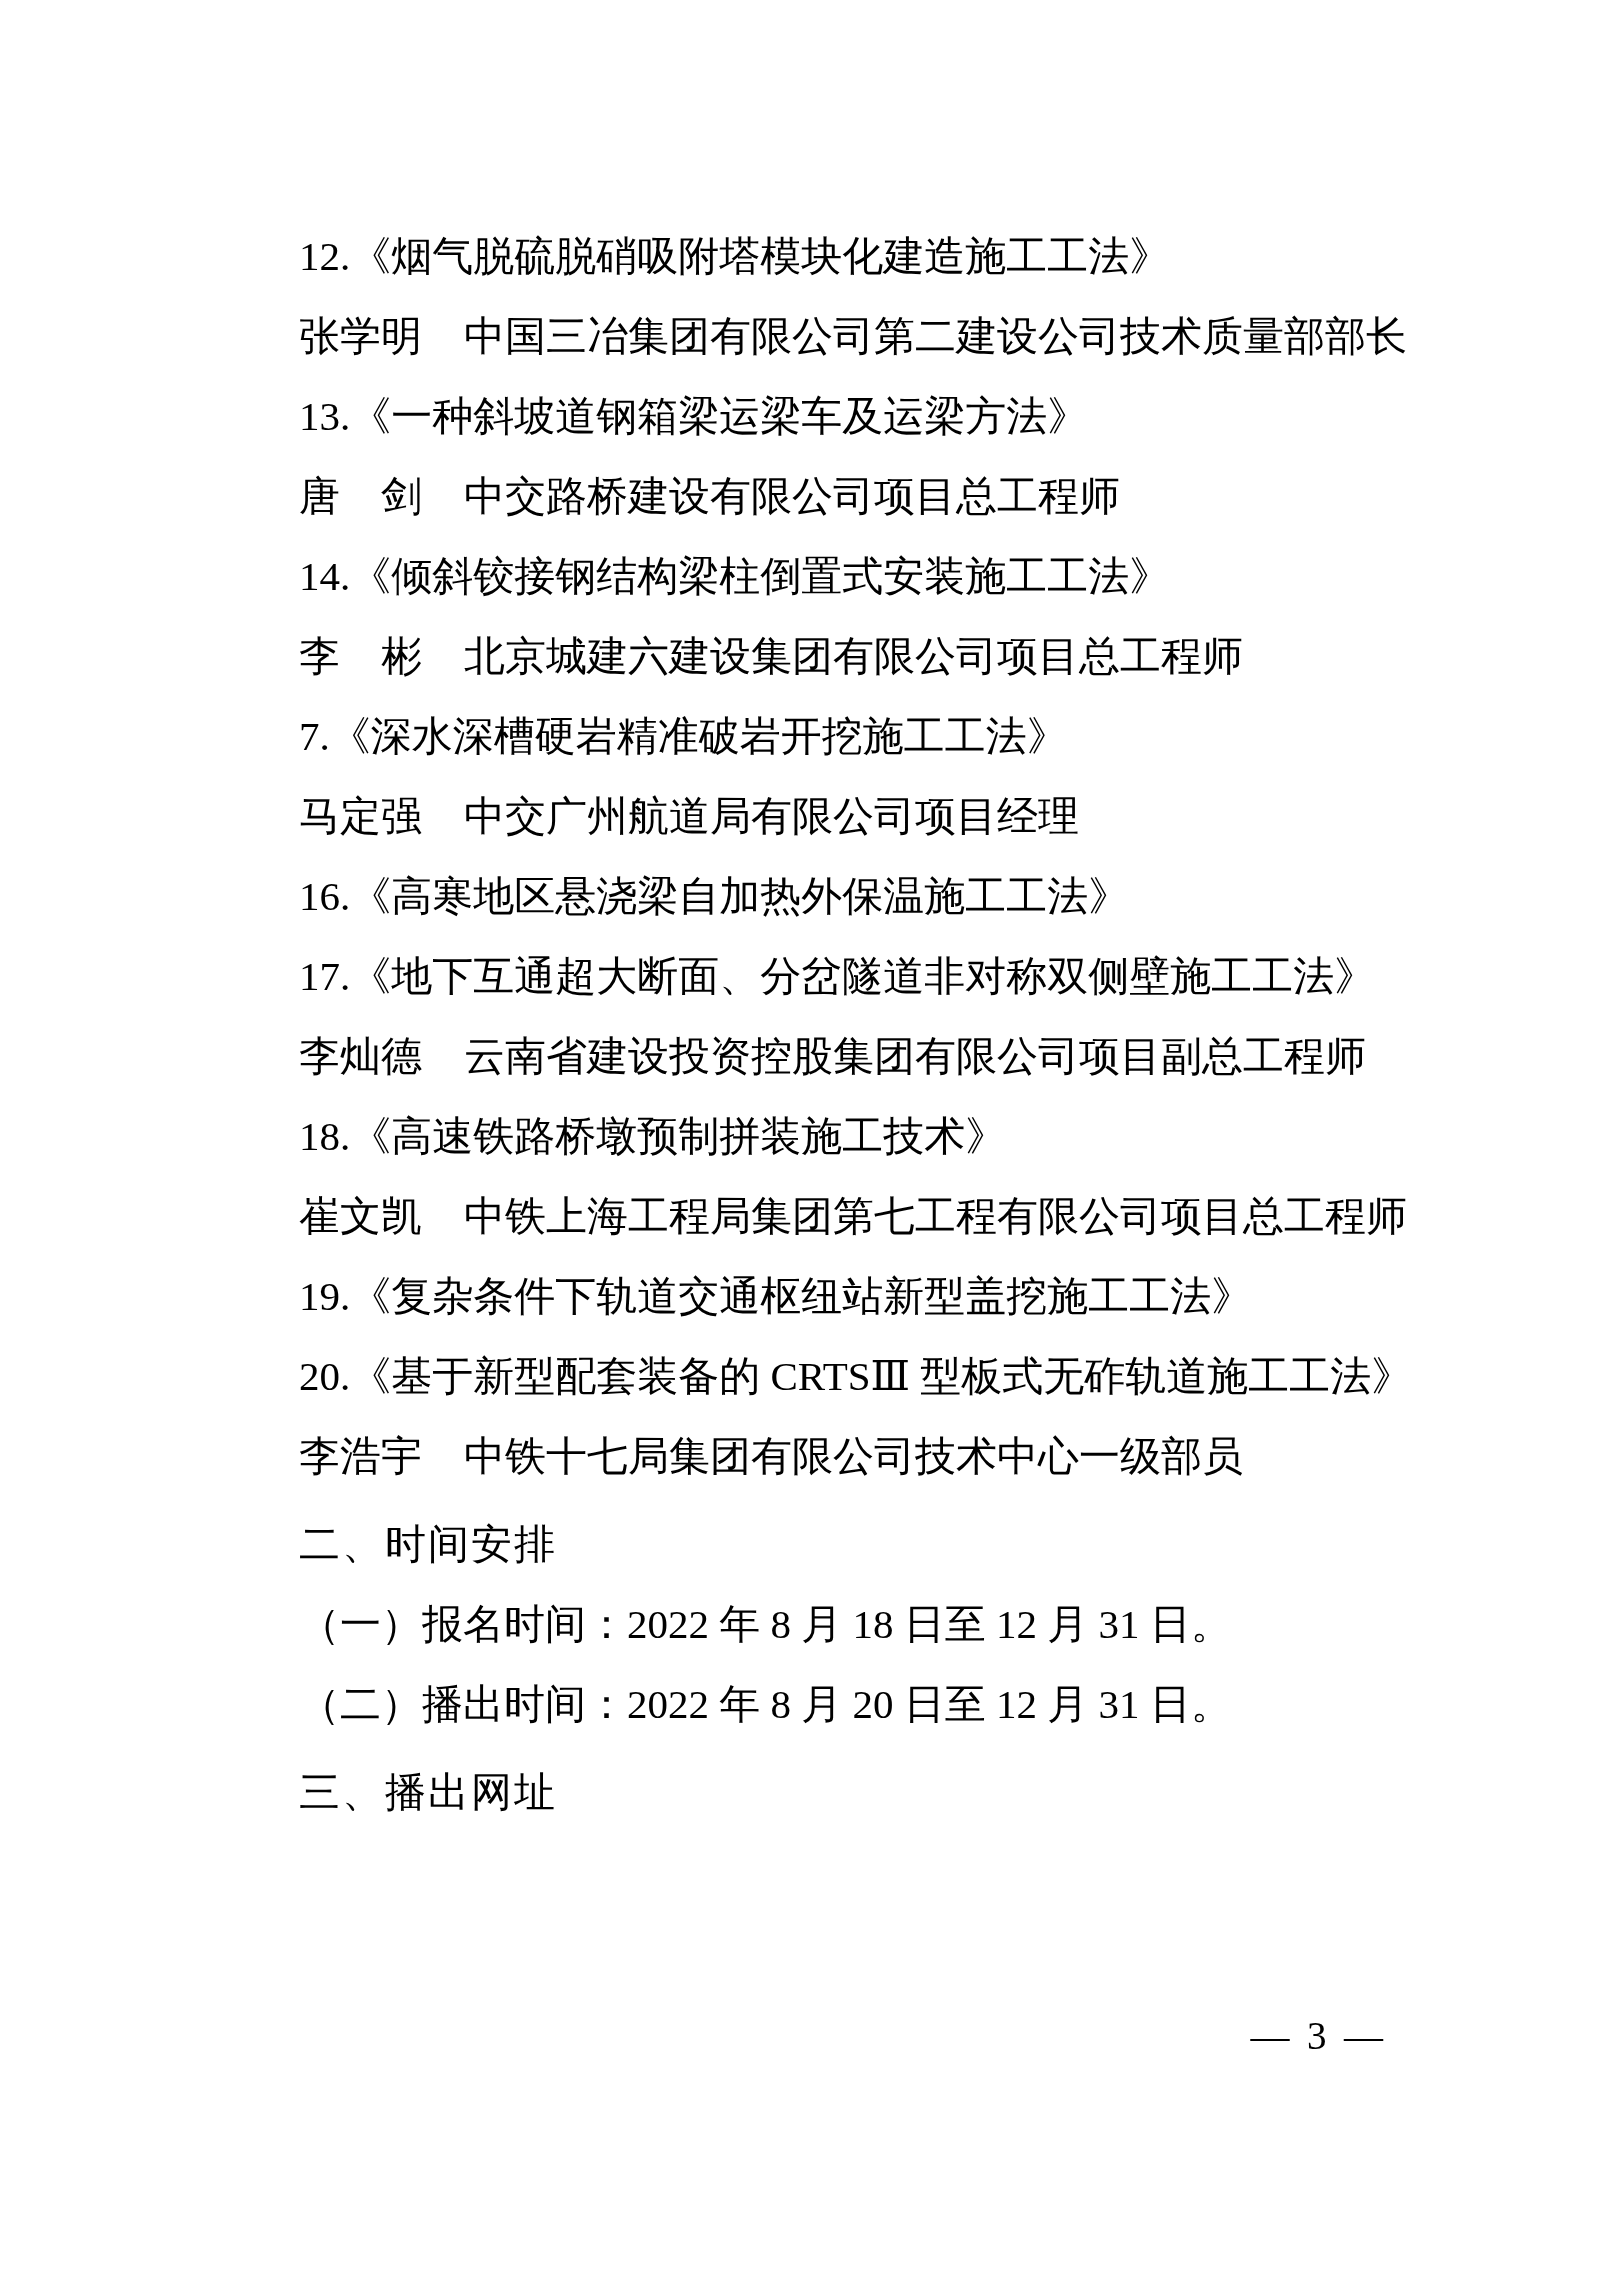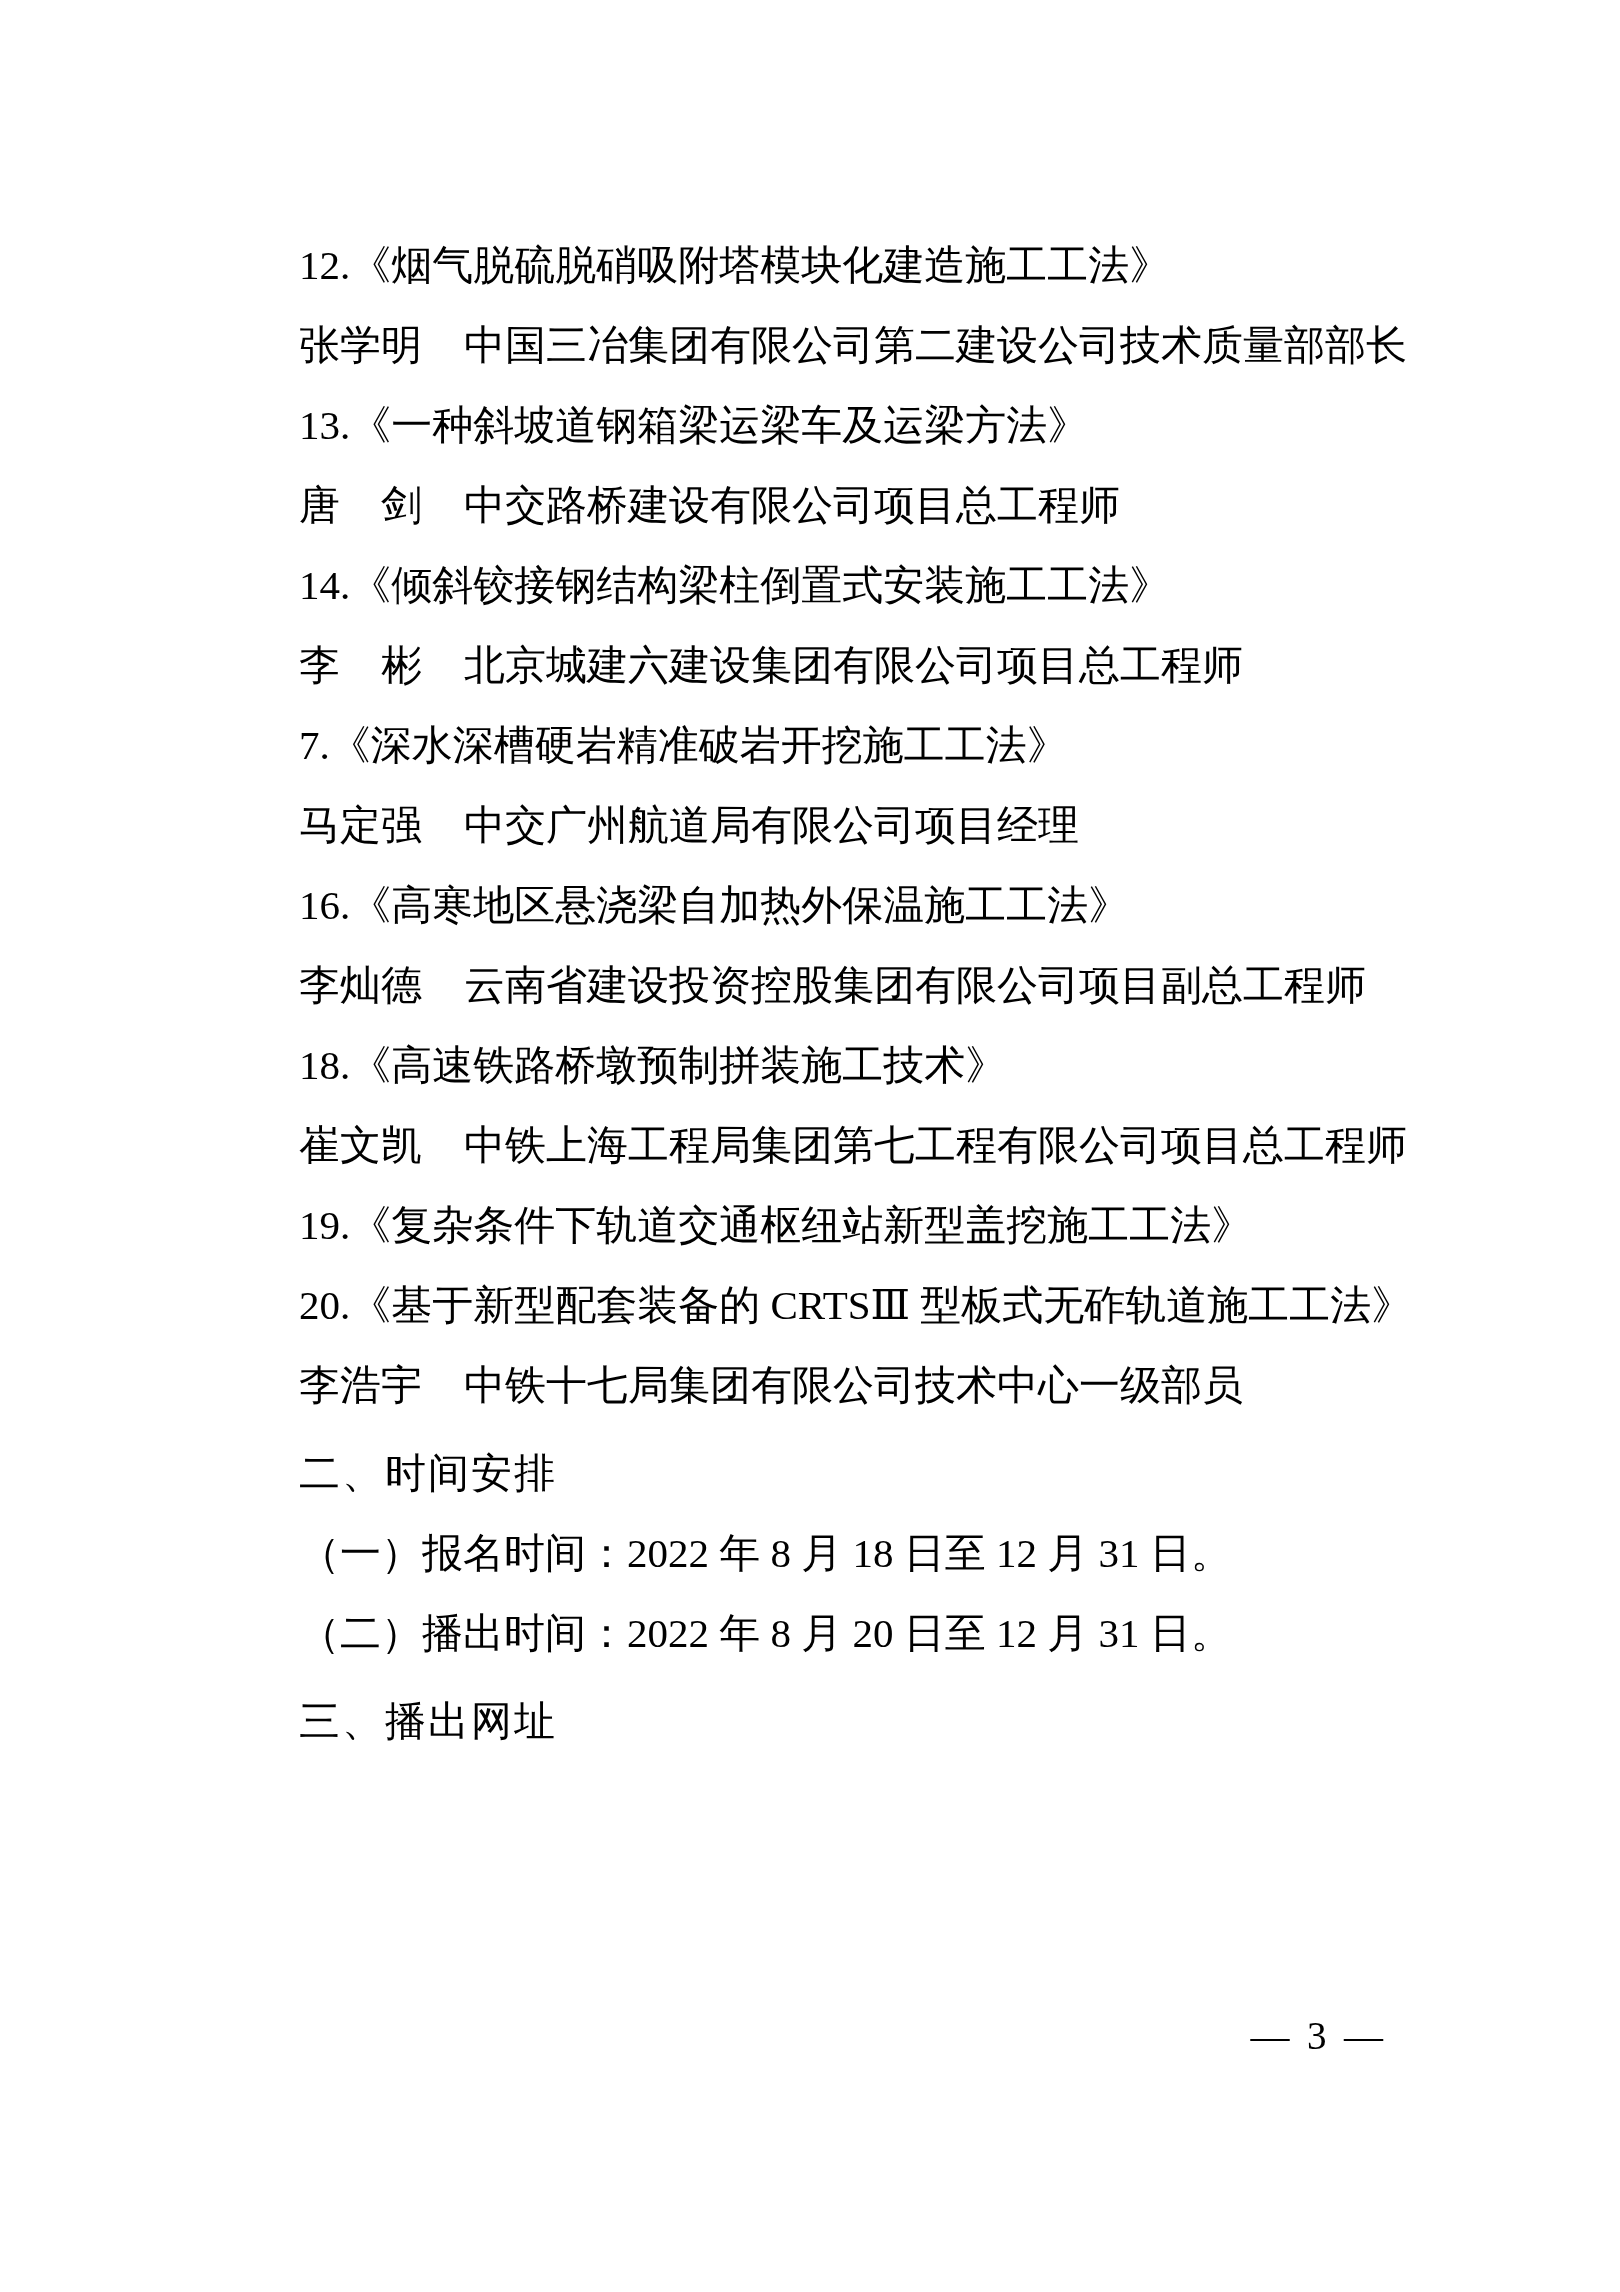--- a/index.html
+++ b/index.html
@@ -8,21 +8,21 @@
     width: 1620px;
     height: 2293px;
     background: #ffffff;
     color: #000000;
     font-family: "Liberation Serif", "DejaVu Serif", serif;
     overflow: hidden;
   }
   .content {
     position: absolute;
     left: 217px;
-    top: 225px;
+    top: 216px;
     width: 1294px;
   }
   .entry { margin: 0; padding: 0; }
   .line {
     margin: 0;
     font-size: 41px;
     line-height: 80px;
     text-indent: 82px;
     font-weight: 400;
     white-space: nowrap;
@@ -72,20 +72,21 @@
     <section class="entry">
       <p class="line"><span>7.</span><span>《深水深槽硬岩精准破岩开挖施工工法》</span></p>
       <p class="line"><span class="nm">马定强</span><span>中交广州航道局有限公司项目经理</span></p>
     </section>
 
     <section class="entry">
       <p class="line"><span>16.</span><span>《高寒地区悬浇梁自加热外保温施工工法》</span></p>
     </section>
 
     <section class="entry">
+      <p class="line"><span>17.</span><span>《地下互通超大断面、分岔隧道非对称双侧壁施工工法》</span></p>
       <p class="line"><span class="nm">李灿德</span><span>云南省建设投资控股集团有限公司项目副总工程师</span></p>
     </section>
 
     <section class="entry">
       <p class="line"><span>18.</span><span>《高速铁路桥墩预制拼装施工技术》</span></p>
       <p class="line"><span class="nm">崔文凯</span><span>中铁上海工程局集团第七工程有限公司项目总工程师</span></p>
     </section>
 
     <section class="entry">
       <p class="line"><span>19.</span><span>《复杂条件下轨道交通枢纽站新型盖挖施工工法》</span></p>

